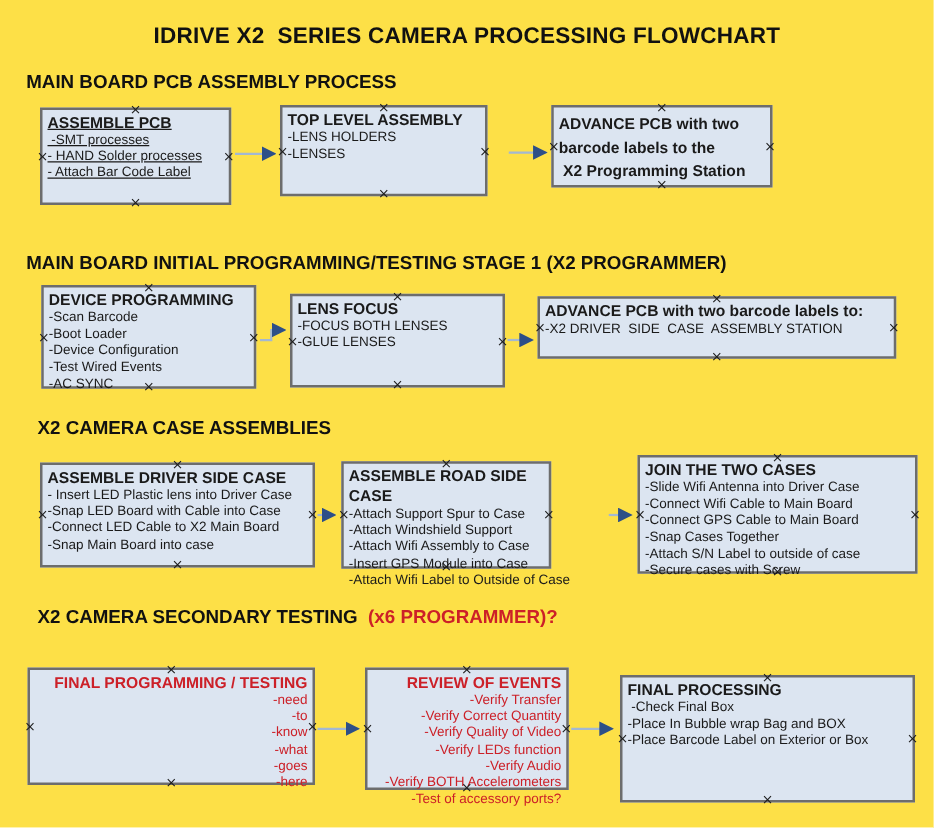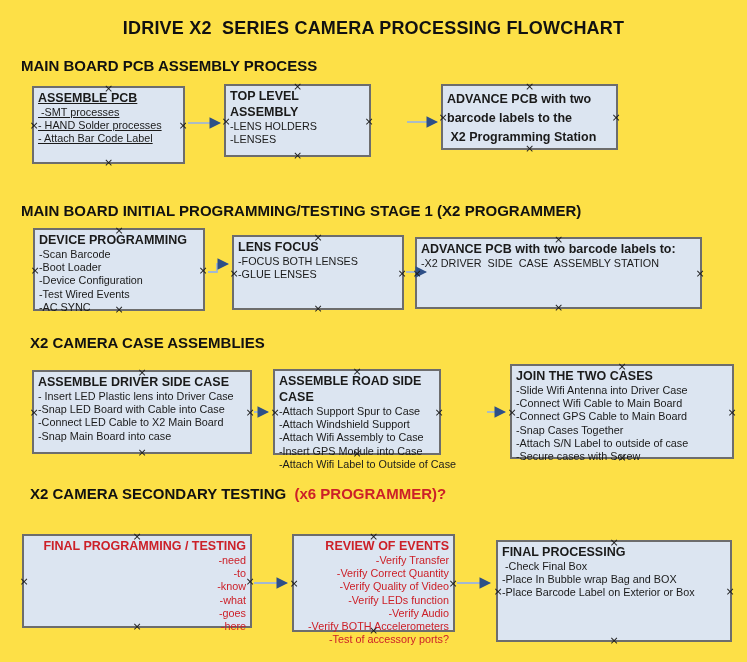--- a/index.html
+++ b/index.html
@@ -30,27 +30,27 @@
     font-size:12.5px;font-weight:bold;line-height:16px;
     white-space:pre-wrap;color:var(--text,#1a1a1a);
   }
   .items .line{
     font-size:10.8px;line-height:13.2px;white-space:pre;color:var(--text,#1a1a1a);
   }
   .red-box .btitle,.red-box .items .line{color:var(--red,#cc2028);text-align:right;}
 
   
   .b11{left:32px;top:86px;width:153px;height:78px;text-decoration:underline;}
-  .b12{left:224px;top:84px;width:147px;height:73px;}
+  .b12{left:224px;top:84px;width:166px;height:73px;}
   .b13{left:441px;top:84px;width:177px;height:66px;}
   .b13 .btitle{line-height:19px;padding-top:2px;}
   
   .b21{left:33px;top:228px;width:172px;height:83px;}
   .b22{left:232px;top:235px;width:172px;height:75px;}
-  .b23{left:415px;top:237px;width:287px;height:72px;}
+  .b23{left:430px;top:237px;width:287px;height:50px;}
   
   .b31{left:32px;top:370px;width:220px;height:84px;}
   .b32{left:273px;top:369px;width:168px;height:86px;}
   .b33{left:510px;top:364px;width:224px;height:95px;}
   
   .b41{left:22px;top:534px;width:230px;height:94px;}
   .b42{left:292px;top:534px;width:163px;height:98px;}
   .b43{left:496px;top:540px;width:236px;height:102px;}
 
   .handle{

